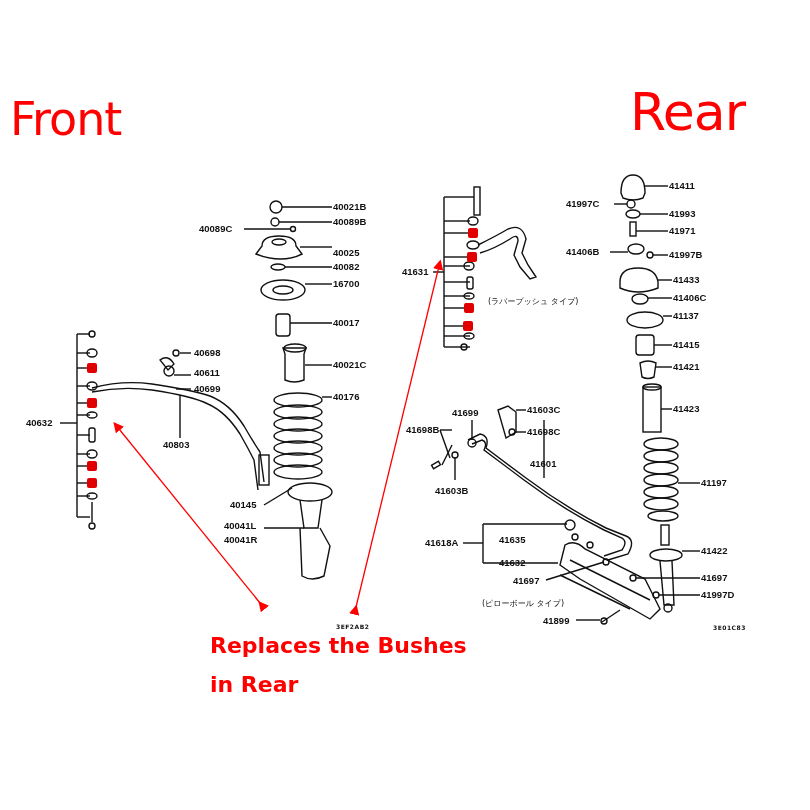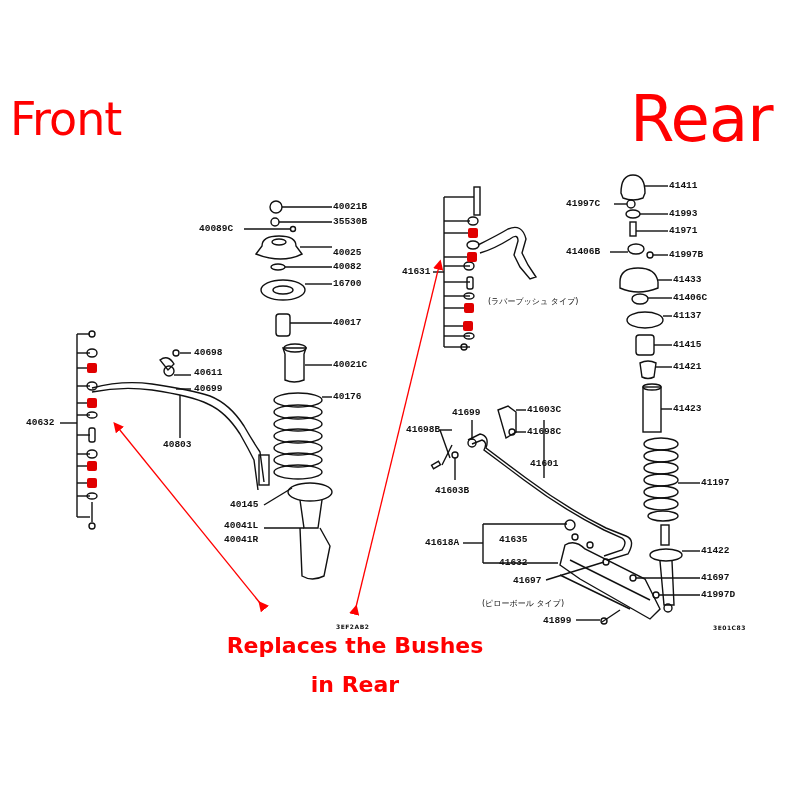--- a/index.html
+++ b/index.html
@@ -1,23 +1,23 @@
 <!DOCTYPE html>
 <html><head>
 <meta charset="utf-8">
 <style>
   html,body{margin:0;padding:0;background:#fff;}
   body{width:810px;height:810px;position:relative;overflow:hidden;font-family:"DejaVu Sans",sans-serif;}
   .big{position:absolute;color:#ff0000;font-family:"DejaVu Sans",sans-serif;font-weight:normal;}
   #front{left:10px;top:92px;font-size:46px;letter-spacing:-1px;}
-  #rear{left:630px;top:82px;font-size:64px;letter-spacing:-1px;}
-  .caption{position:absolute;color:#ff0000;font-weight:bold;font-size:22px;text-align:center;font-family:"DejaVu Sans",sans-serif;}
+  #rear{left:630px;top:82px;font-size:52px;letter-spacing:-1px;}
+  .caption{position:absolute;color:#ff0000;font-weight:bold;font-size:22px;text-align:left;font-family:"DejaVu Sans",sans-serif;}
   #cap1{left:210px;top:633px;width:290px;}
   #cap2{left:210px;top:672px;width:290px;}
-  .pn{position:absolute;font-family:Liberation Mono, monospace;font-weight:bold;font-size:9.5px;color:#111;white-space:nowrap;line-height:10px;}
+  .pn{position:absolute;font-family:Liberation Sans, sans-serif;font-weight:bold;font-size:9.5px;color:#111;white-space:nowrap;line-height:10px;}
   .code{position:absolute;font-size:6px;font-weight:bold;color:#111;letter-spacing:0.5px;}
   .note{position:absolute;font-size:8px;color:#111;white-space:nowrap;}
   svg#art{position:absolute;left:0;top:0;}
 </style>
 </head>
 <body>
 
 <svg id="art" width="810" height="810" viewBox="0 0 810 810">
   <defs>
     <marker id="ah" markerWidth="8" markerHeight="8" refX="6" refY="4" orient="auto">
@@ -228,21 +228,21 @@
     <line x1="356" y1="607" x2="440" y2="262" marker-end="url(#ah)" marker-start="url(#ah)"></line>
   </g>
 </svg>
 
 <div id="front" class="big">Front</div>
 <div id="rear" class="big">Rear</div>
 <div id="cap1" class="caption">Replaces the Bushes</div>
 <div id="cap2" class="caption">in Rear</div>
 
 <div class="pn" style="left:333px;top:202px">40021B</div>
-<div class="pn" style="left:333px;top:217px">35530B</div>
+<div class="pn" style="left:333px;top:217px">40089B</div>
 <div class="pn" style="left:199px;top:224px">40089C</div>
 <div class="pn" style="left:333px;top:248px">40025</div>
 <div class="pn" style="left:333px;top:262px">40082</div>
 <div class="pn" style="left:333px;top:279px">16700</div>
 <div class="pn" style="left:333px;top:318px">40017</div>
 <div class="pn" style="left:333px;top:360px">40021C</div>
 <div class="pn" style="left:333px;top:392px">40176</div>
 <div class="pn" style="left:194px;top:348px">40698</div>
 <div class="pn" style="left:194px;top:368px">40611</div>
 <div class="pn" style="left:194px;top:384px">40699</div>

